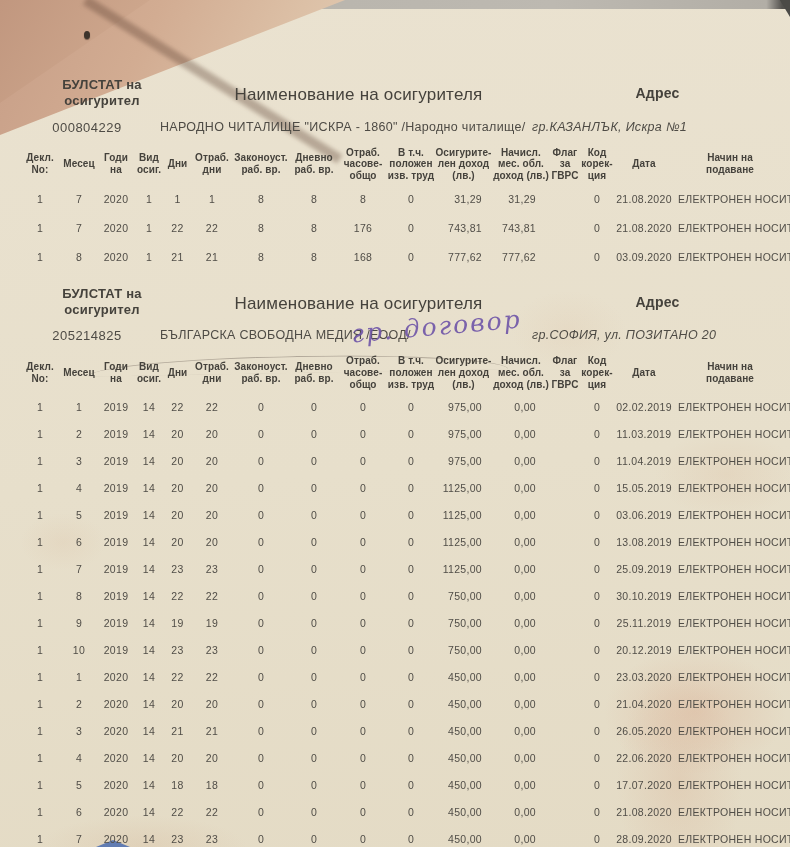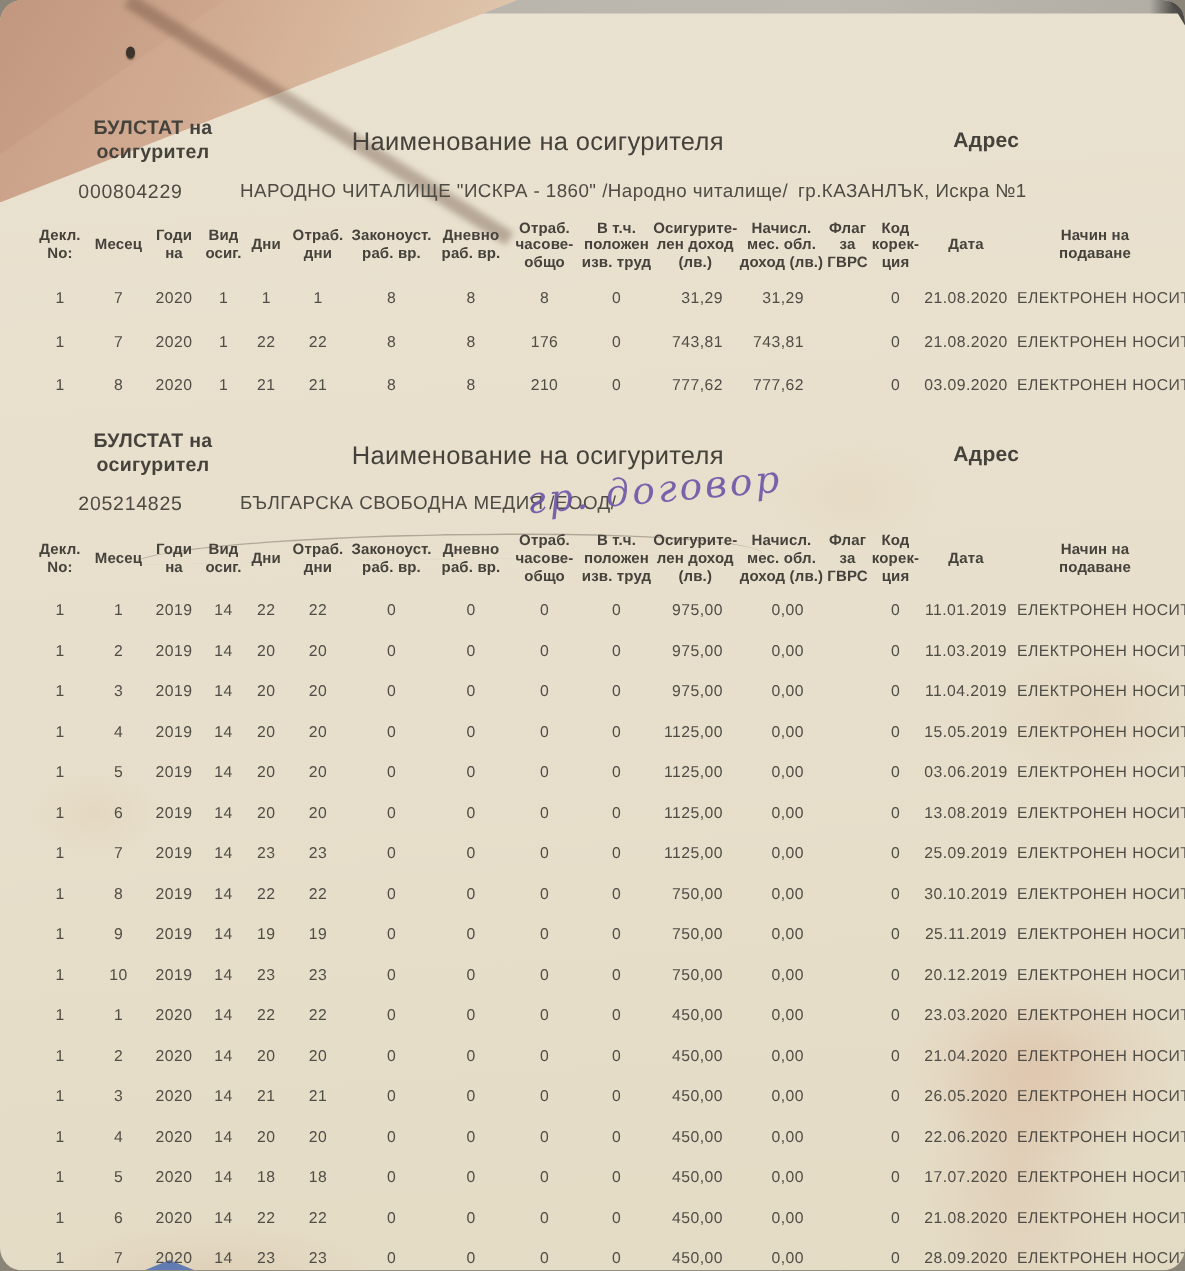--- a/index.html
+++ b/index.html
@@ -12,21 +12,20 @@
     position:relative;width:790px;height:847px;overflow:hidden;
     background:
       radial-gradient(ellipse 130px 90px at 88% 84%, rgba(213,158,128,.30), transparent 70%),
       radial-gradient(ellipse 90px 160px at 86% 92%, rgba(210,160,130,.22), transparent 70%),
       radial-gradient(ellipse 100px 60px at 92% 56%, rgba(214,176,142,.18), transparent 72%),
       radial-gradient(ellipse 150px 45px at 18% 100%, rgba(206,170,138,.22), transparent 70%),
       radial-gradient(ellipse 80px 55px at 72% 39%, rgba(216,182,150,.14), transparent 72%),
       radial-gradient(ellipse 60px 40px at 8% 64%, rgba(212,176,144,.15), transparent 72%),
       linear-gradient(176deg,#eae2d0 0%,#e7dfcb 55%,#e4dbc5 100%);
     color:#4e4b45;
-    border-radius:15px;
   }
   .top-strip{position:absolute;top:0;left:0;width:790px;height:9px;
     background:linear-gradient(90deg,#8d8880 0%,#b7b3ab 18%,#bdb9b1 70%,#b2aea6 97%,#54524e 99%);}
   .corner-notch{position:absolute;top:0;right:0;width:12px;height:17px;background:#4b4a46;
     clip-path:polygon(15% 0,100% 0,100% 100%);}
   .corner-flap{position:absolute;top:0;left:0;width:345px;height:135px;
     clip-path:polygon(0 0,100% 0,0 100%);
     background:linear-gradient(115deg,#c79e87 0%,#d2ac92 40%,#dcc0a6 75%,#e2ccb4 100%);}
   .corner-flap-inner{position:absolute;top:0;left:0;width:150px;height:103px;
     clip-path:polygon(0 0,100% 0,0 100%);
@@ -44,21 +43,21 @@
 
   .sec-head{display:flex;align-items:flex-start;padding:0 10px 0 22px;}
   .bulstat-label{width:160px;font-weight:bold;font-size:13px;line-height:1.25;text-align:center;
     white-space:pre-line;color:#45423c;letter-spacing:.2px;}
   .name-label{flex:1;font-weight:normal;font-size:17px;text-align:center;padding-top:8px;color:#45423c;letter-spacing:.2px;}
   .addr-label{width:245px;font-weight:bold;font-size:14px;text-align:center;padding-top:8px;color:#45423c;letter-spacing:.2px;}
 
   .company-row{display:flex;align-items:flex-start;padding:10px 6px 4px 22px;position:relative;}
   .bulstat-val{width:130px;font-size:13px;text-align:center;letter-spacing:.5px;}
   .company-name{flex:1;font-size:12.5px;padding-left:8px;letter-spacing:.3px;}
-  .company-addr{width:252px;font-size:12.5px;letter-spacing:.3px;}
+  .company-addr{width:252px;font-size:12.5px;letter-spacing:.3px;font-style:italic;}
   .handwriting{
     position:absolute;right:268px;top:-6px;
     font-family:"DejaVu Serif", serif;font-style:italic;
     font-size:25px;color:#6f55a8;transform:rotate(-5deg);
     letter-spacing:2px;opacity:.9;pointer-events:none;
   }
 
   table{border-collapse:collapse;table-layout:fixed;margin:4px 0 0 20px;width:766px;}
   th{font-size:10px;font-weight:bold;line-height:1.18;white-space:pre-line;vertical-align:middle;
      text-align:center;padding:4px 0 3px 0;color:#45423c;letter-spacing:.1px;}
@@ -200,21 +199,21 @@
             </tr>
             <tr>
               <td>1</td>
               <td>8</td>
               <td>2020</td>
               <td>1</td>
               <td>21</td>
               <td>21</td>
               <td>8</td>
               <td>8</td>
-              <td>210</td>
+              <td>168</td>
               <td>0</td>
               <td>777,62</td>
               <td>777,62</td>
               <td></td>
               <td>0</td>
               <td>03.09.2020</td>
               <td>ЕЛЕКТРОНЕН НОСИТЕЛ</td>
             </tr>
           </tbody>
       </table>
@@ -224,20 +223,21 @@
       <div class="sec-head">
         <div class="bulstat-label">БУЛСТАТ на
 осигурител</div>
         <div class="name-label">Наименование на осигурителя</div>
         <div class="addr-label">Адрес</div>
       </div>
       <div class="company-row">
         <div class="bulstat-val">205214825</div>
         <div class="company-name">БЪЛГАРСКА СВОБОДНА МЕДИЯ /ЕООД/</div>
         <div class="handwriting">гр. договор</div>
+        <div class="company-addr">гр.СОФИЯ,  ул. ПОЗИТАНО 20</div>
       </div>
       <table class="t2">
         <colgroup>
           <col class="c1">
             <col class="c2">
             <col class="c3">
             <col class="c4">
             <col class="c5">
             <col class="c6">
           <col class="c7">
@@ -299,21 +299,21 @@
               <td>22</td>
               <td>22</td>
               <td>0</td>
               <td>0</td>
               <td>0</td>
               <td>0</td>
               <td>975,00</td>
               <td>0,00</td>
               <td></td>
               <td>0</td>
-              <td>11.01.2019</td>
+              <td>02.02.2019</td>
               <td>ЕЛЕКТРОНЕН НОСИТЕЛ</td>
             </tr>
             <tr>
               <td>1</td>
               <td>2</td>
               <td>2019</td>
               <td>14</td>
               <td>20</td>
               <td>20</td>
               <td>0</td>

